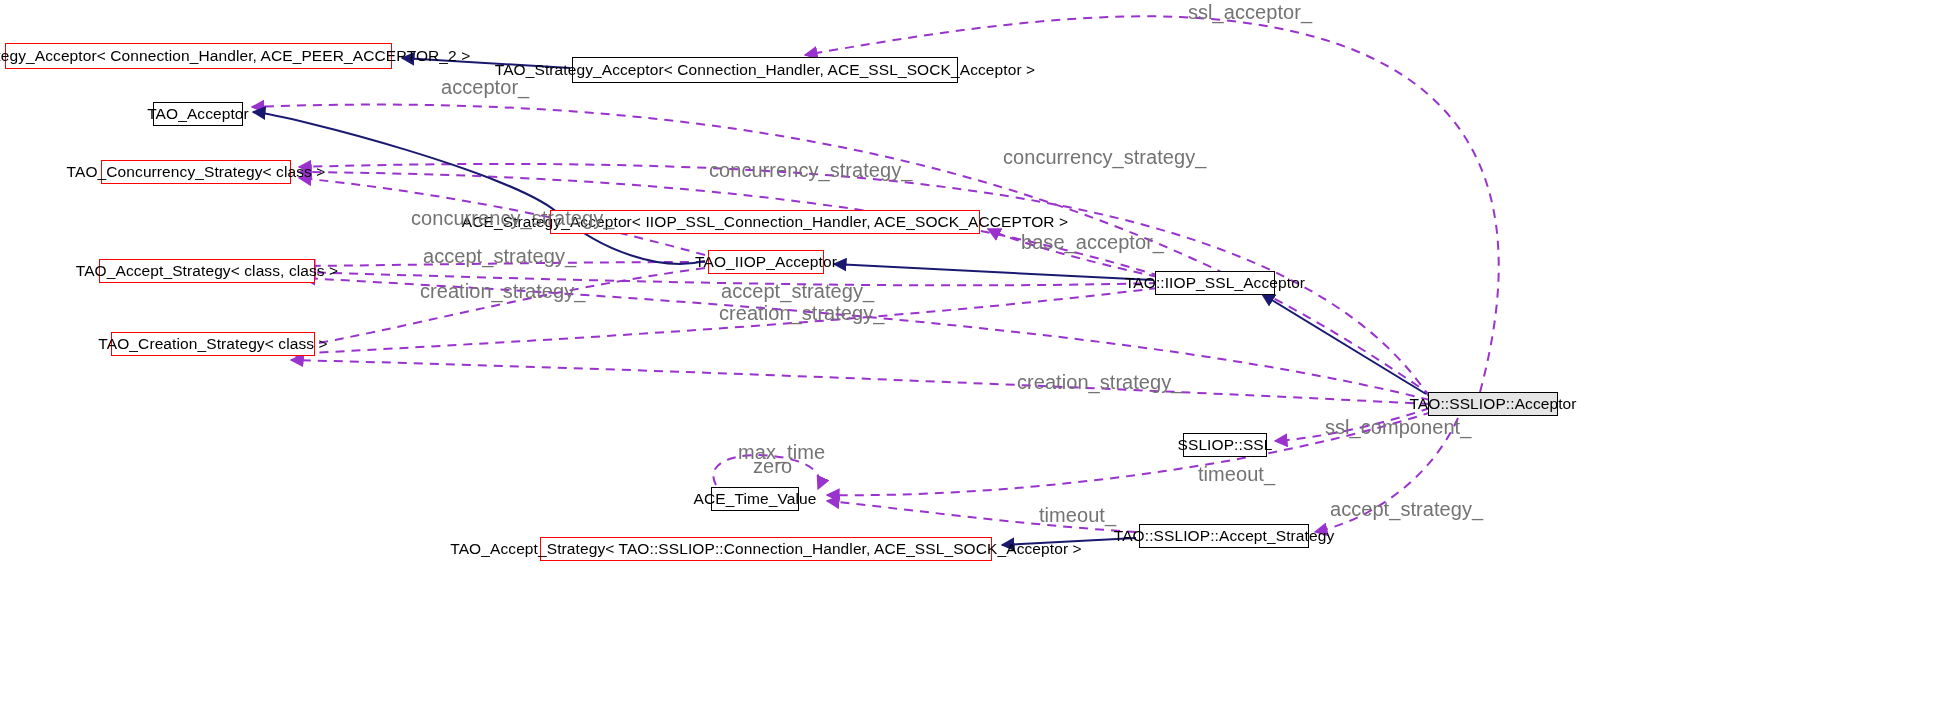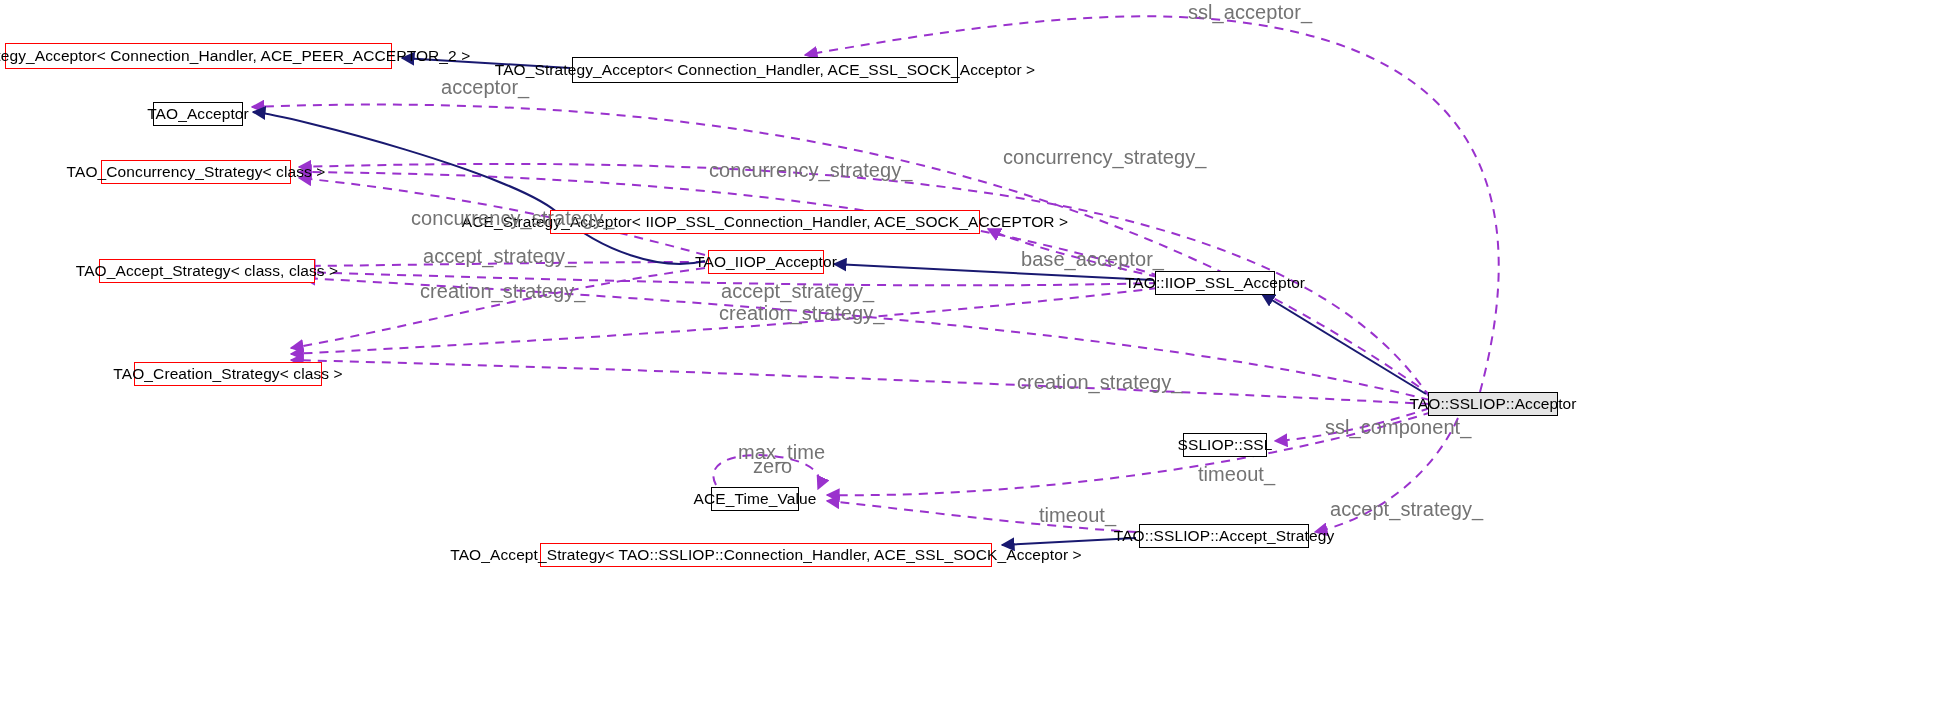--- a/index.html
+++ b/index.html
@@ -111,50 +111,50 @@
   </div>
 
   <div class="node red" style="left:708px;top:250px;width:116px;height:24px;">
     <span class="lbl">TAO_IIOP_Acceptor</span>
   </div>
 
   <div class="node black" style="left:1155px;top:271px;width:120px;height:24px;">
     <span class="lbl">TAO::IIOP_SSL_Acceptor</span>
   </div>
 
-  <div class="node red" style="left:111px;top:362px;width:188px;height:24px;margin-left:23px;">
+  <div class="node red" style="left:111px;top:332px;width:204px;height:24px;">
     <span class="lbl">TAO_Creation_Strategy&lt; class &gt;</span>
   </div>
 
   <div class="node focus" style="left:1428px;top:392px;width:130px;height:24px;">
     <span class="lbl">TAO::SSLIOP::Acceptor</span>
   </div>
 
   <div class="node black" style="left:1183px;top:433px;width:84px;height:24px;">
     <span class="lbl">SSLIOP::SSL</span>
   </div>
 
   <div class="node black" style="left:711px;top:487px;width:88px;height:24px;">
     <span class="lbl">ACE_Time_Value</span>
   </div>
 
   <div class="node black" style="left:1139px;top:524px;width:170px;height:24px;">
     <span class="lbl">TAO::SSLIOP::Accept_Strategy</span>
   </div>
 
-  <div class="node red" style="left:540px;top:537px;width:452px;height:24px;margin-top:6px;">
+  <div class="node red" style="left:540px;top:537px;width:452px;height:24px;">
     <span class="lbl">TAO_Accept_Strategy&lt; TAO::SSLIOP::Connection_Handler, ACE_SSL_SOCK_Acceptor &gt;</span>
   </div>
 
   <div class="edge-label" style="left:1188px;top:1px;">ssl_acceptor_</div>
   <div class="edge-label" style="left:441px;top:76px;">acceptor_</div>
   <div class="edge-label" style="left:1003px;top:146px;">concurrency_strategy_</div>
   <div class="edge-label" style="left:709px;top:159px;">concurrency_strategy_</div>
   <div class="edge-label" style="left:411px;top:207px;">concurrency_strategy_</div>
-  <div class="edge-label" style="left:1021px;top:231px;margin-top:17px;">base_acceptor_</div>
+  <div class="edge-label" style="left:1021px;top:231px;">base_acceptor_</div>
   <div class="edge-label" style="left:423px;top:245px;">accept_strategy_</div>
   <div class="edge-label" style="left:721px;top:280px;">accept_strategy_</div>
   <div class="edge-label" style="left:420px;top:280px;">creation_strategy_</div>
   <div class="edge-label" style="left:719px;top:302px;">creation_strategy_</div>
   <div class="edge-label" style="left:1017px;top:371px;">creation_strategy_</div>
   <div class="edge-label" style="left:1325px;top:416px;">ssl_component_</div>
   <div class="edge-label center" style="left:738px;top:441px;">max_time</div>
   <div class="edge-label center" style="left:753px;top:455px;">zero</div>
   <div class="edge-label" style="left:1198px;top:463px;">timeout_</div>
   <div class="edge-label" style="left:1330px;top:498px;">accept_strategy_</div>

